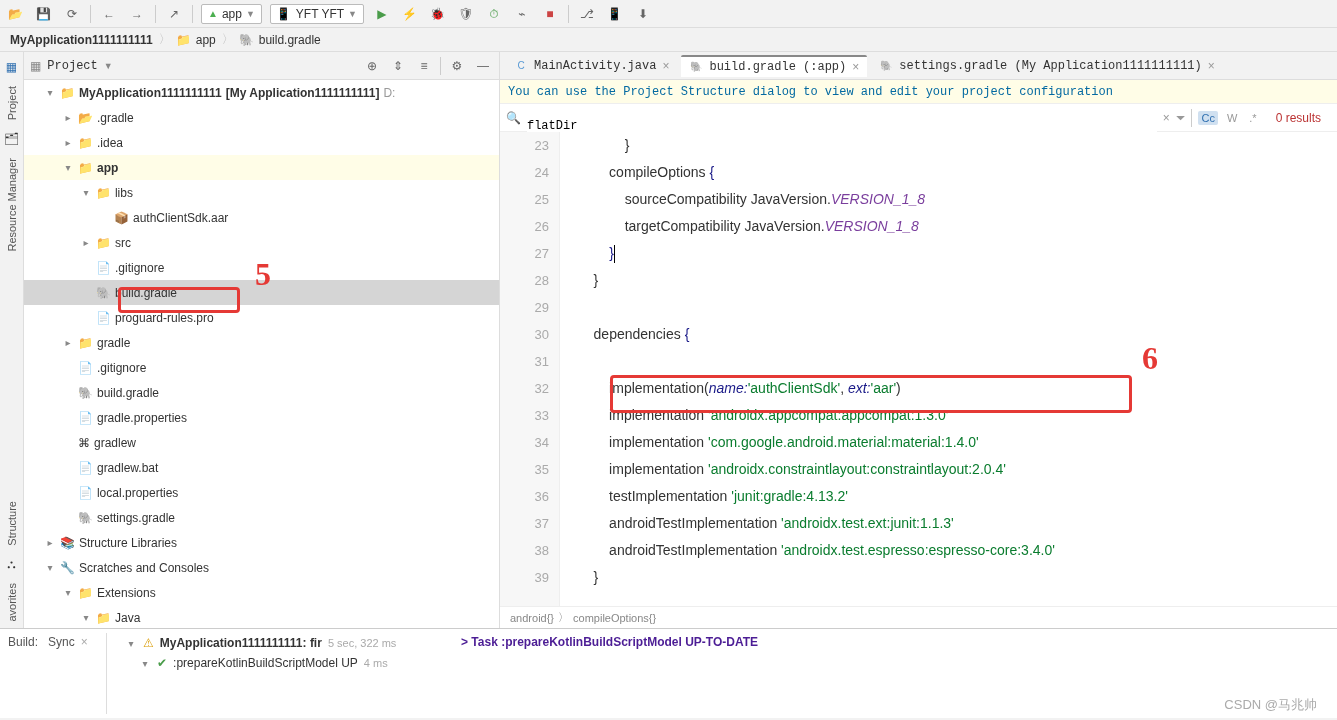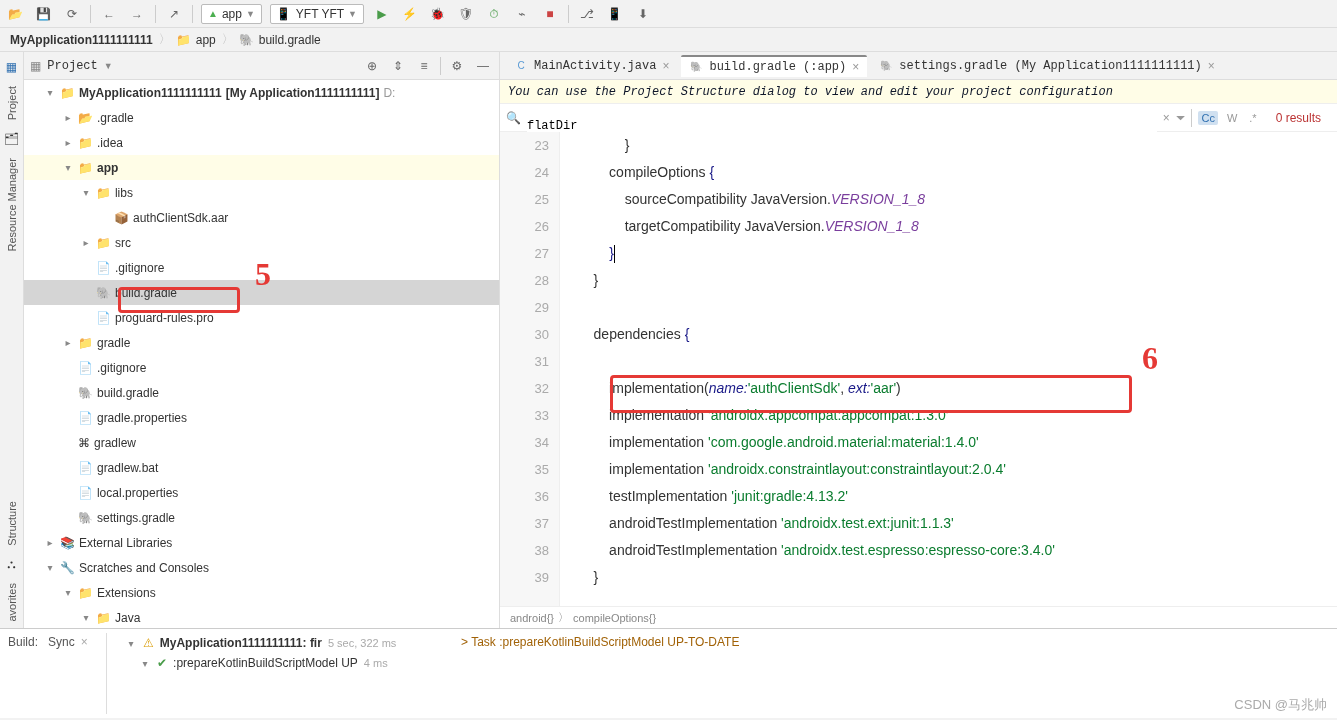--- a/index.html
+++ b/index.html
@@ -28,21 +28,21 @@
 .tree-row.sel { background:#d5d5d5; }
 .tree-row.hi { background:#fffde7; }
 .arrow { width:12px; text-align:center; color:#888; font-size:10px; }
 .indent { display:inline-block; }
 
 .right-panel { flex:1; display:flex; flex-direction:column; background:#fff; }
 .tabs { height:28px; background:#f2f2f2; border-bottom:1px solid #ddd; display:flex; align-items:center; padding:0 6px; gap:4px; }
 .tab { height:22px; display:flex; align-items:center; padding:0 8px; gap:6px; border-radius:2px 2px 0 0; font-size:12px; }
 .tab.active { background:#fff; border-top:2px solid #888; }
 .tab .close { font-size:12px; color:#999; }
-.banner { height:24px; background:#fffde7; border-bottom:1px solid #eee; display:flex; align-items:center; padding:0 8px; font-size:12px; color:#0f172a;font-style:italic; }
+.banner { height:24px; background:#fffde7; border-bottom:1px solid #eee; display:flex; align-items:center; padding:0 8px; font-size:12px; color:#0369a1; }
 .search { height:28px; border-bottom:1px solid #eee; display:flex; align-items:center; padding:0 6px; gap:6px; }
 .search .q { color:#666; }
 .search input { border:none; outline:none; flex:1; font-family:inherit; font-size:12px;margin-top:16px; }
 .search .res { color:#b33; margin-left:auto; padding:0 10px; }
 .search .pill { font-size:11px; padding:1px 3px; border-radius:2px; color:#999; }
 .search .pill.on { background:#d0e0f0; color:#3070b0; }
 
 .editor { flex:1; display:flex; overflow:hidden; position:relative; }
 .gutter { width:60px; background:#f7f7f7; border-right:1px solid #eee; text-align:right; padding-right:10px; color:#aaa; font-size:13px; line-height:27px; }
 .code { flex:1; padding-left:18px; font-size:14px; line-height:27px; white-space:pre; position:relative; }
@@ -52,28 +52,28 @@
 .code .id { color:#7a3e9d; font-style:italic; }
 .hl-line { position:absolute; left:0; right:0; height:27px; background:#fffde7; z-index:-1; }
 .cursor { display:inline-block; width:1px; height:18px; background:#000; vertical-align:middle; }
 
 .crumb2 { height:22px; border-top:1px solid #eee; display:flex; align-items:center; padding:0 10px; font-size:11px; color:#888; gap:4px; }
 
 .bottom { height:90px; border-top:1px solid #ccc; background:#fff; display:flex; }
 .bt-left { width:100px; padding:6px 8px; color:#555; display:flex; align-items:flex-start; }
 .bt-mid { width:338px; padding:4px 0; }
 .bt-row { display:flex; align-items:center; gap:6px; height:20px; }
-.bt-right { flex:1; padding:6px 10px; color:#a16207; }
+.bt-right { flex:1; padding:6px 10px; color:#4c1d95;font-weight:bold; }
 .warn { color:#d99a00; }
 .ok { color:#4a9c4a; }
 .dim { color:#aaa; font-size:11px; }
 
 .annot { position:absolute; pointer-events:none; color:#e53935; font-family:cursive; font-size:32px; font-weight:bold; }
 .annot-box { position:absolute; border:3px solid #e53935; border-radius:4px; pointer-events:none; }
-.watermark { position:absolute; right:10px; bottom:6px; font-size:13px; color:#aaa; }
+.watermark { position:absolute; right:20px; bottom:6px; font-size:13px; color:#aaa; }
 </style>
 </head>
 <body>
 
 <div class="toolbar">
   <span class="tb-ico">📂</span>
   <span class="tb-ico">💾</span>
   <span class="tb-ico">⟳</span>
   <span class="tb-sep"></span>
   <span class="tb-ico">←</span>
@@ -254,21 +254,21 @@
         <div class="tree-row">
           <span class="indent" style="width:30px"></span>
           <span class="arrow"></span>
           <span>🐘</span> 
           <span>settings.gradle</span>
         </div>
         <div class="tree-row">
           <span class="indent" style="width:12px"></span>
           <span class="arrow">▸</span>
           <span>📚</span> 
-          <span>External Libraries</span>
+          <span>Structure Libraries</span>
         </div>
         <div class="tree-row">
           <span class="indent" style="width:12px"></span>
           <span class="arrow">▾</span>
           <span>🔧</span> 
           <span>Scratches and Consoles</span>
         </div>
         <div class="tree-row">
           <span class="indent" style="width:30px"></span>
           <span class="arrow">▾</span>

